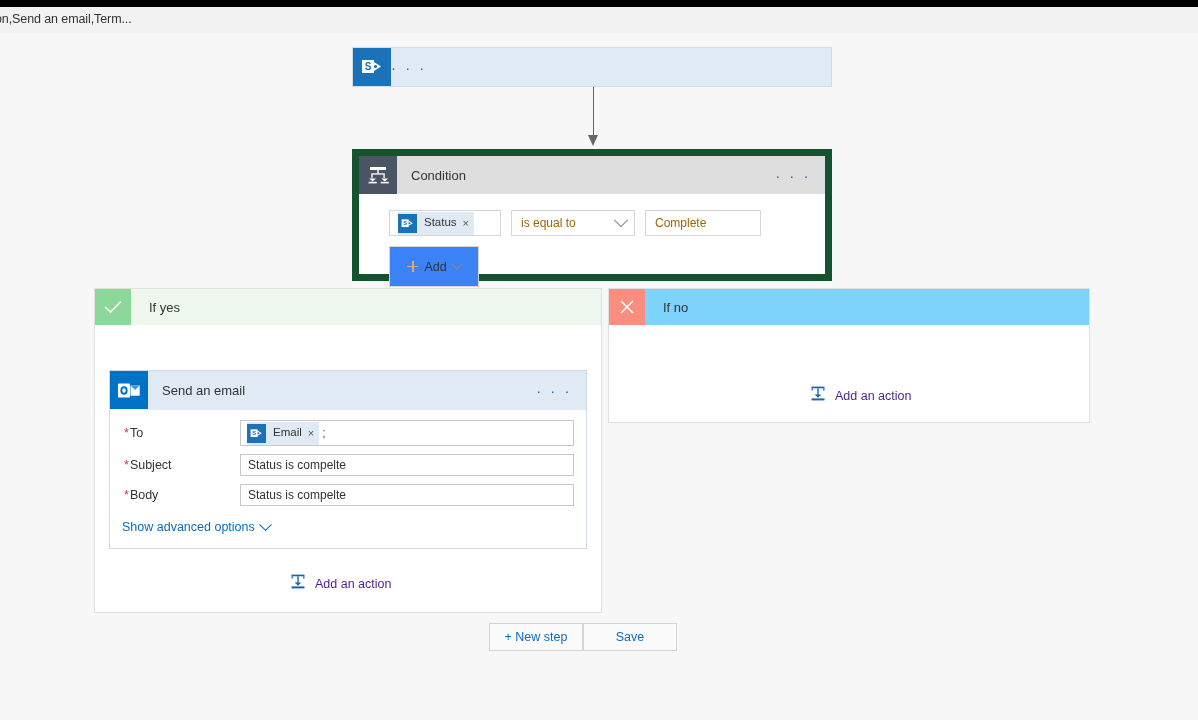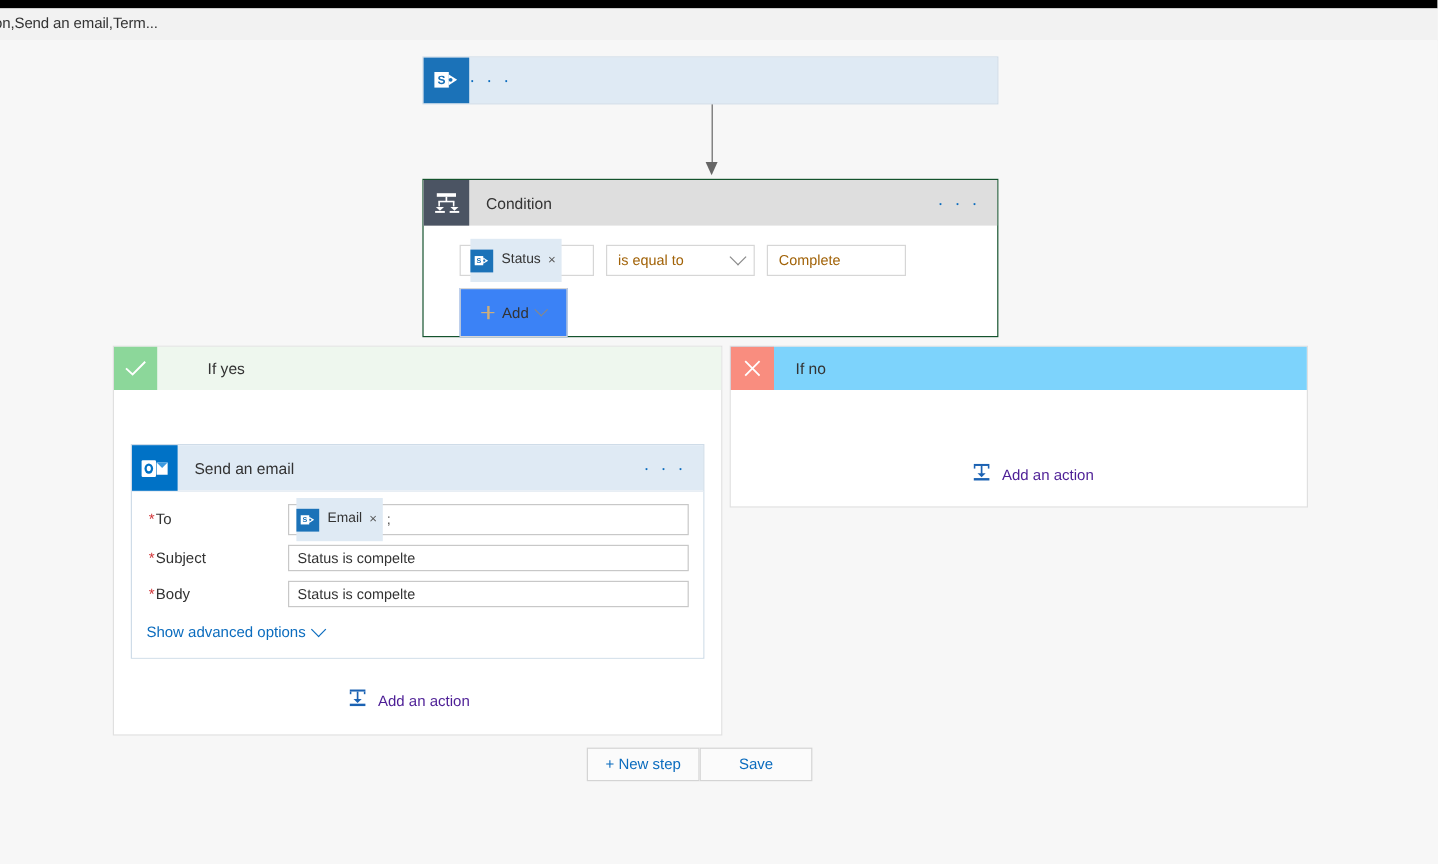--- a/index.html
+++ b/index.html
@@ -50,21 +50,21 @@
     top: 33px; left: 0;
     width: 1198px;
     height: 687px;
     background: #f7f7f7;
   }
 
   
   .card {
     position: absolute;
     background: #ffffff;
-    border: 1px solid #14532d;
+    border: 7px solid #14532d;
     box-sizing: border-box;
   }
   .card-head {
     display: flex;
     align-items: center;
     height: 38px;
     box-sizing: border-box;
   }
   .card-head.blue { background: #dfeaf4; }
   .card-head.gray { background: #dedede; }
@@ -153,21 +153,21 @@
   .cond-field.token-field { width: 112px; padding: 0 0 0 8px; }
   .cond-field.op-field    { width: 124px; padding: 0 8px 0 9px; margin-left: 10px; justify-content: space-between; }
   .cond-field.val-field   { width: 116px; padding: 0 9px;       margin-left: 10px; align-items: center; }
   .cond-field .ftext { font-size: 12px; color: #a16207; }
 
   
   .token {
     display: inline-flex;
     align-items: center;
     background: #dfeaf4;
-    height: 36px;
+    height: 23px;
     padding-right: 5px;
   }
   .token .tok-ico {
     width: 19px; height: 19px;
     background: #1b72b8;
     display: flex; align-items: center; justify-content: center;
     flex: 0 0 19px;
   }
   .token .tok-label {
     font-size: 11.5px;
@@ -224,21 +224,21 @@
     box-sizing: border-box;
   }
   #branch-yes { left: 94px;  top: 255px; width: 508px; height: 325px; }
   #branch-no  { left: 608px; top: 255px; width: 482px; height: 135px; }
 
   .branch-head {
     display: flex;
     align-items: center;
     height: 36px;
   }
-  .branch-head.yes { background: #eef7ee; gap: 24px; }
+  .branch-head.yes { background: #eef7ee; }
   .branch-head.no  { background: #7dd3fc; }
   .branch-mark {
     width: 36px; height: 36px;
     flex: 0 0 36px;
     display: flex; align-items: center; justify-content: center;
   }
   .branch-mark.yes { background: #8cd79a; }
   .branch-mark.no  { background: #f98d7f; }
   .branch-label {
     padding-left: 18px;

